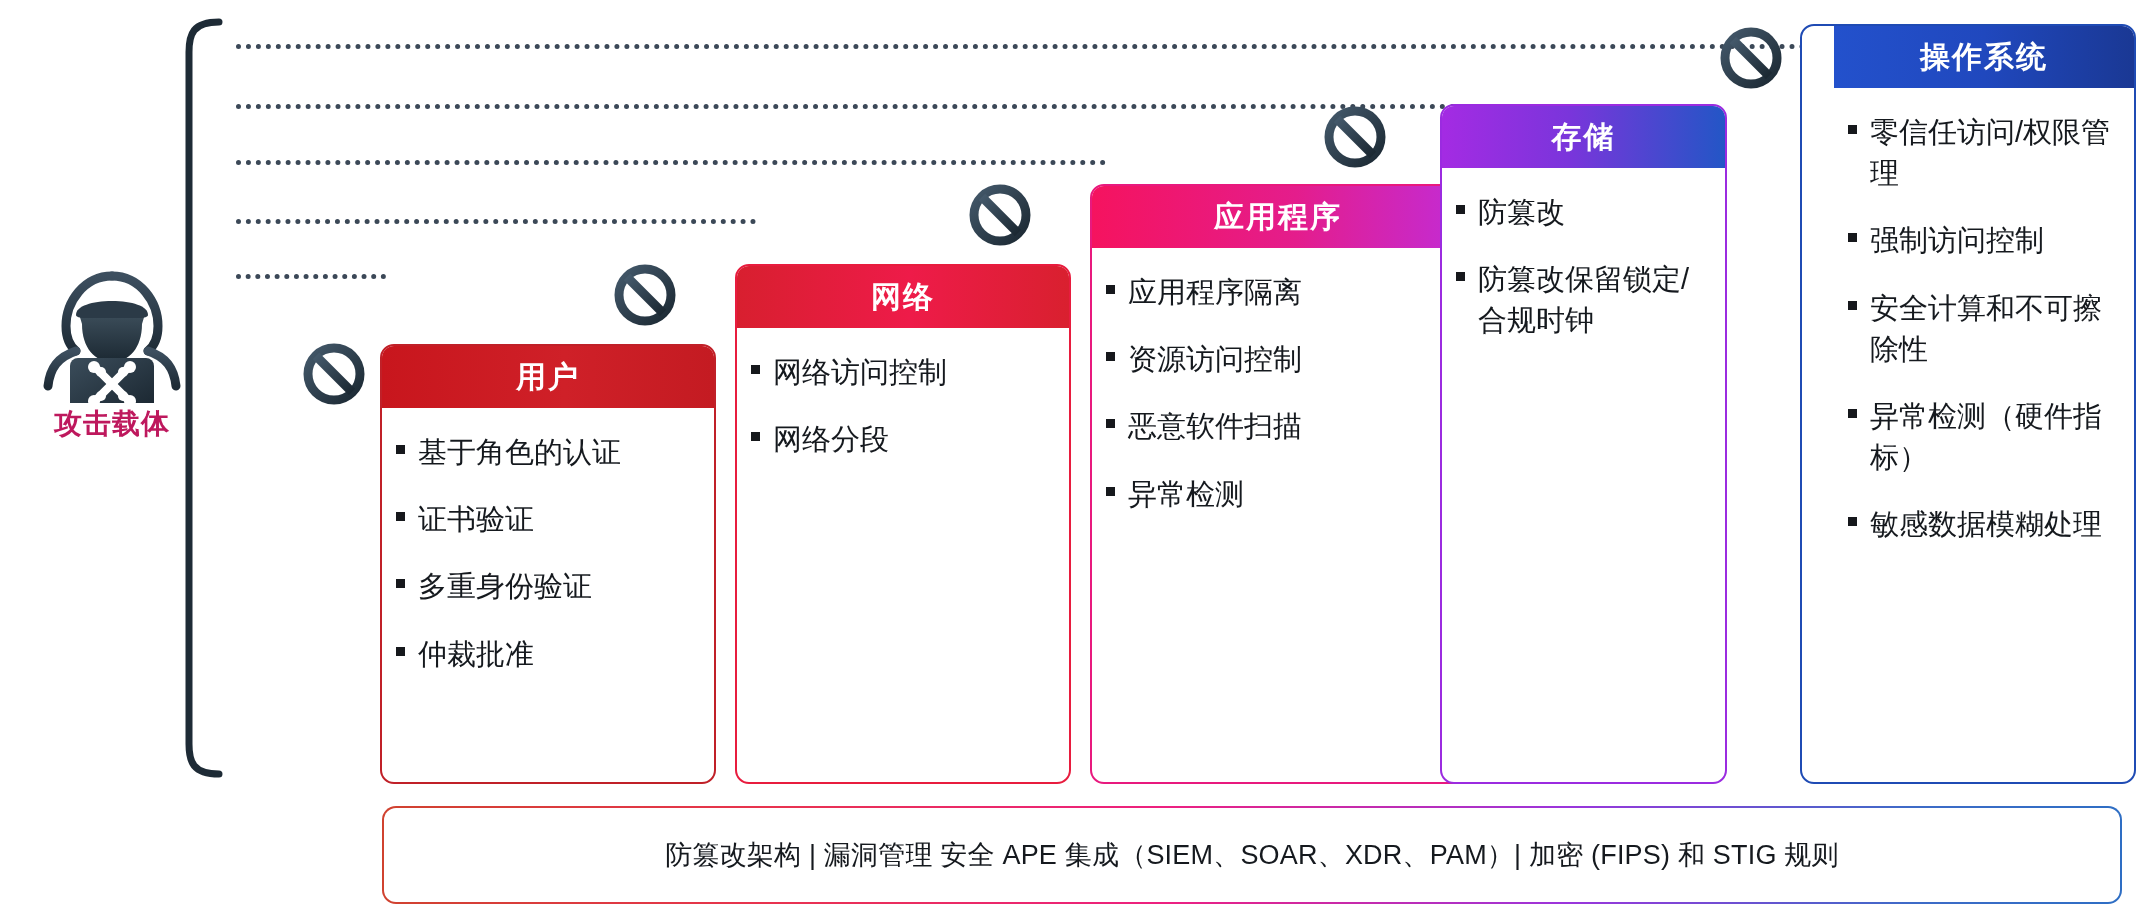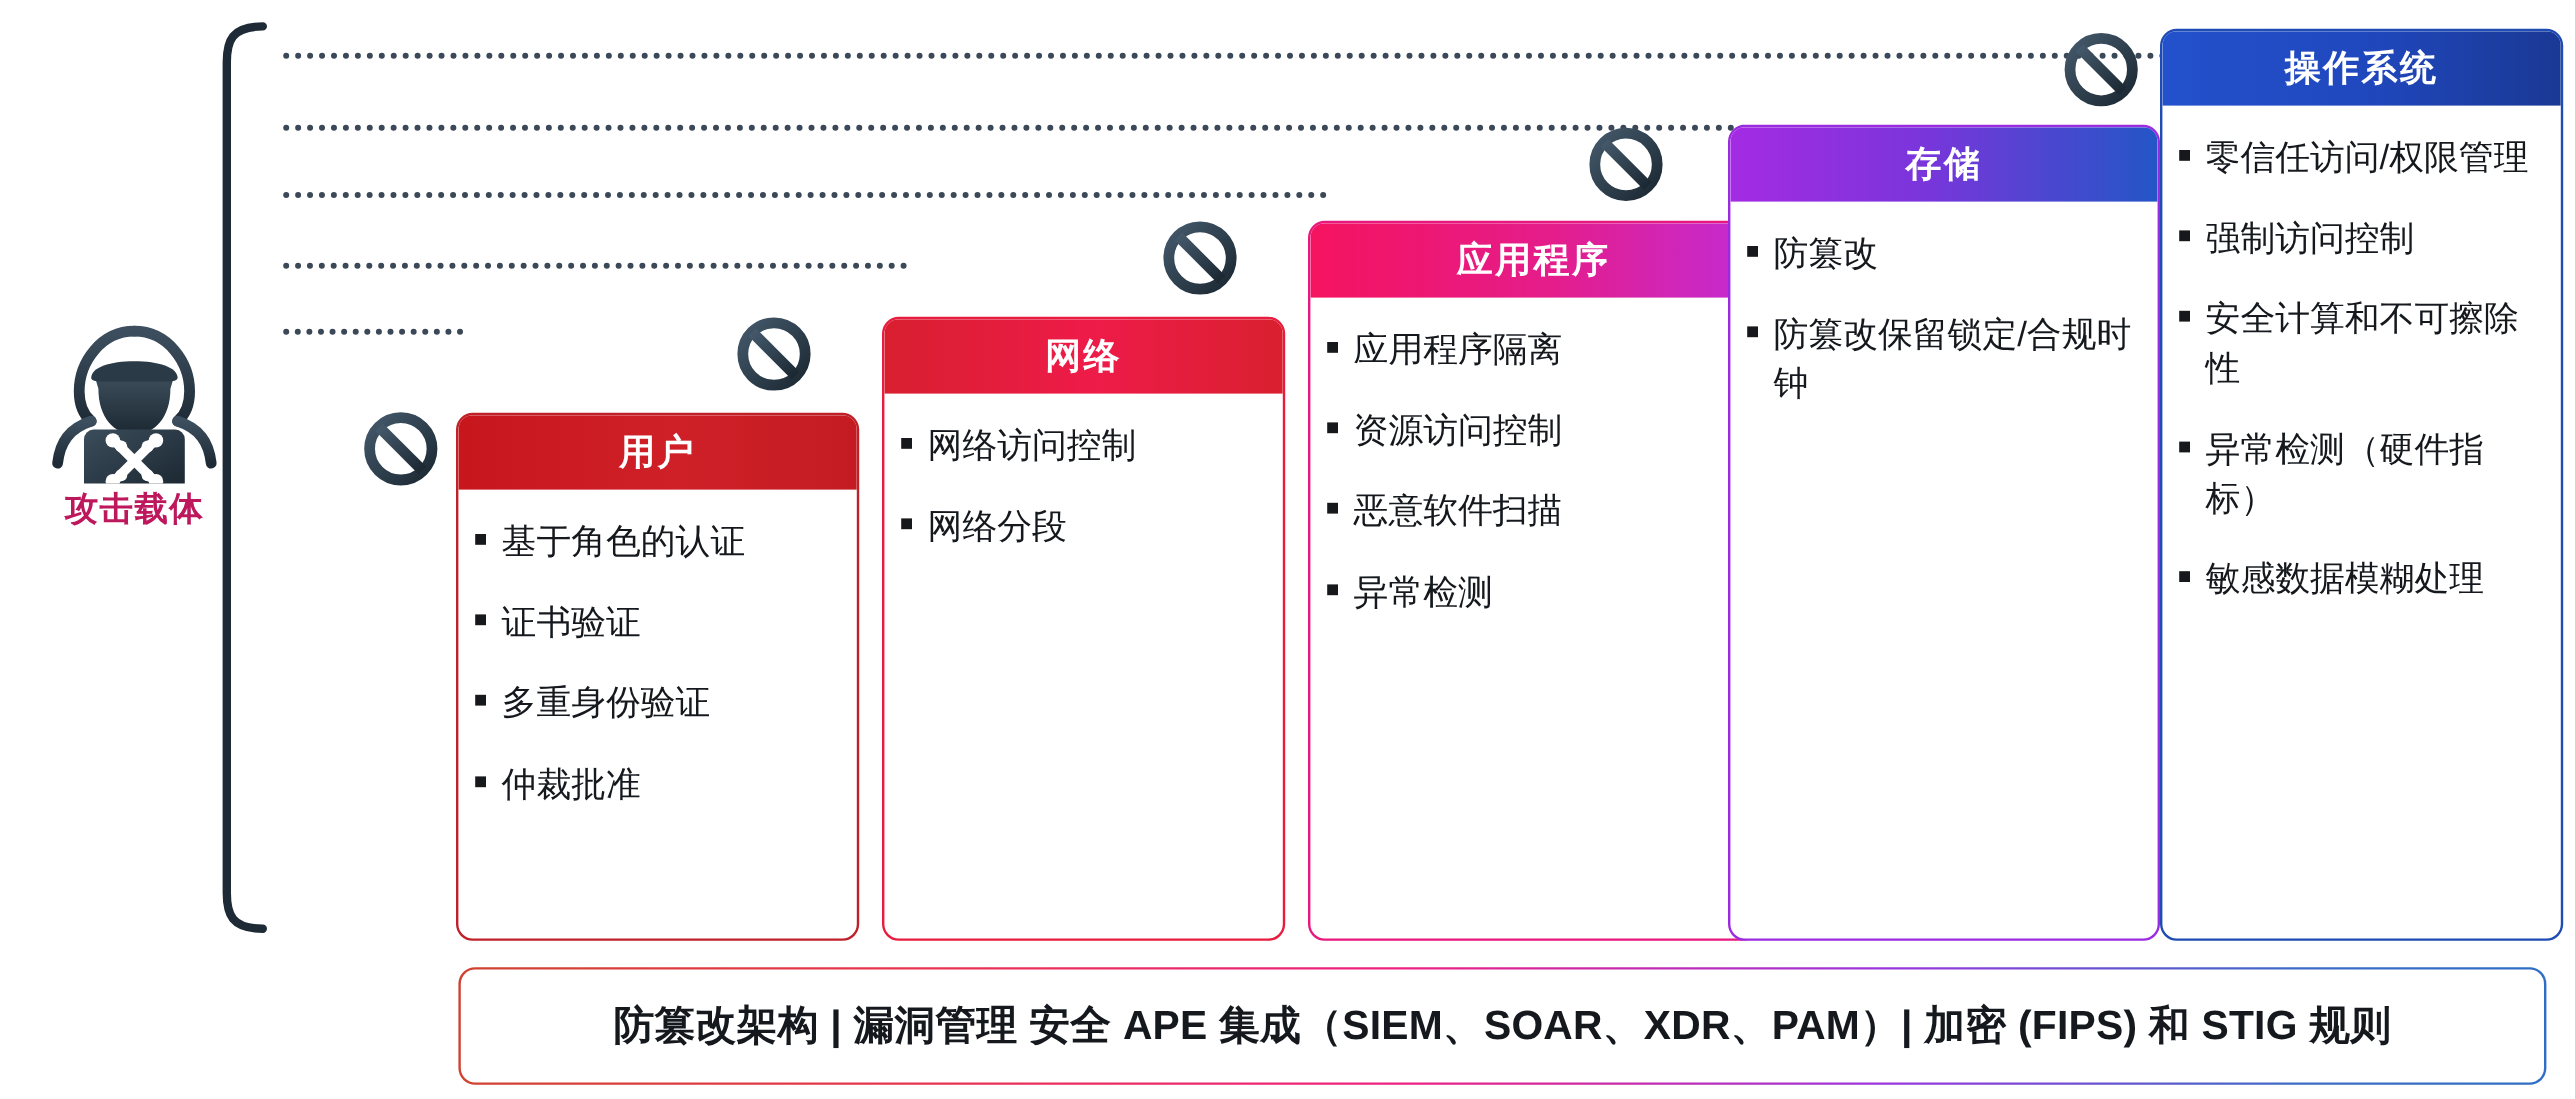--- a/index.html
+++ b/index.html
@@ -68,38 +68,38 @@
 
   #card-network{border-color:#E81C3E;}
   #card-network .card-head{background:linear-gradient(90deg,#D81F2F 0%,#EE1B49 52%,#D9202F 100%);}
 
   #card-application{border-color:#E8197E;}
   #card-application .card-head{background:linear-gradient(90deg,#F5135F 0%,#E41D8C 55%,#C22CD6 100%);}
 
   #card-storage{border-color:#9B2BE0;}
   #card-storage .card-head{background:linear-gradient(90deg,#A42BE3 0%,#7A35DB 45%,#2356C6 100%);}
 
-  #card-os{border-color:#1F4BB4;}
+  #card-os{border-color:#1F4BB4;padding-left:32px;}
   #card-os .card-head{background:linear-gradient(90deg,#2351CC 0%,#2048BE 50%,#1A3894 100%);}
 
   
   .foundation{
     position:absolute;left:382px;top:806px;width:1740px;height:98px;
     border-radius:14px;
     padding:2px;
     background:linear-gradient(90deg,#D0422F 0%,#E8334E 22%,#ED2080 45%,#9B35DC 68%,#3D6BC7 88%,#2E6EC4 100%);
     box-sizing:border-box;
   }
   .foundation-inner{
     width:100%;height:100%;
     background:#ffffff;border-radius:12px;
     display:flex;align-items:center;justify-content:center;
     box-sizing:border-box;
   }
-  .foundation-text{font-size:34px;color:#15191e;letter-spacing:.2px;white-space:nowrap;font-weight:bold;}
+  .foundation-text{font-size:27px;color:#15191e;letter-spacing:.2px;white-space:nowrap;}
 </style>
 </head>
 <body>
 
 <div id="stage">
 
   <div class="attacker">
     <svg class="attacker-icon" viewBox="0 0 160 135">
       <defs>
         <linearGradient id="hoodGrad" x1="0" y1="0" x2="0" y2="1">
@@ -266,21 +266,21 @@
           <span class="sq"></span>
           <span class="txt">恶意软件扫描</span>
         </div>
       <div class="bullet-row">
           <span class="sq"></span>
           <span class="txt">异常检测</span>
         </div>
     </div>
   </div>
 
-  <div class="card" id="card-storage" style="left:1440px;top:104px;width:360px;height:680px;">
+  <div class="card" id="card-storage" style="left:1440px;top:104px;width:287px;height:680px;">
     <div class="card-head">存储</div>
     <div class="card-body">
       <div class="bullet-row">
           <span class="sq"></span>
           <span class="txt">防篡改</span>
         </div>
       <div class="bullet-row">
           <span class="sq"></span>
           <span class="txt">防篡改保留锁定/合规时钟</span>
         </div>

